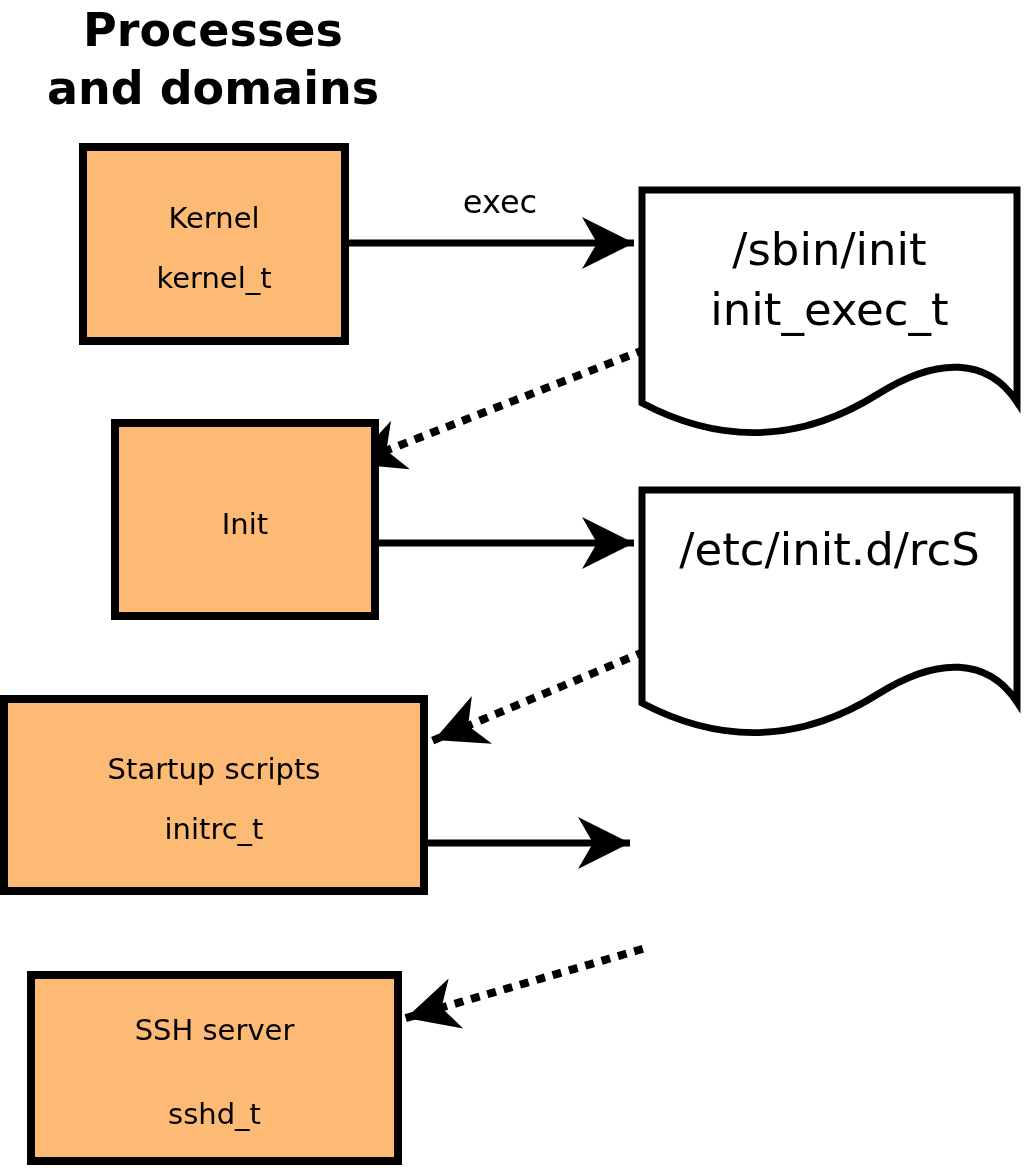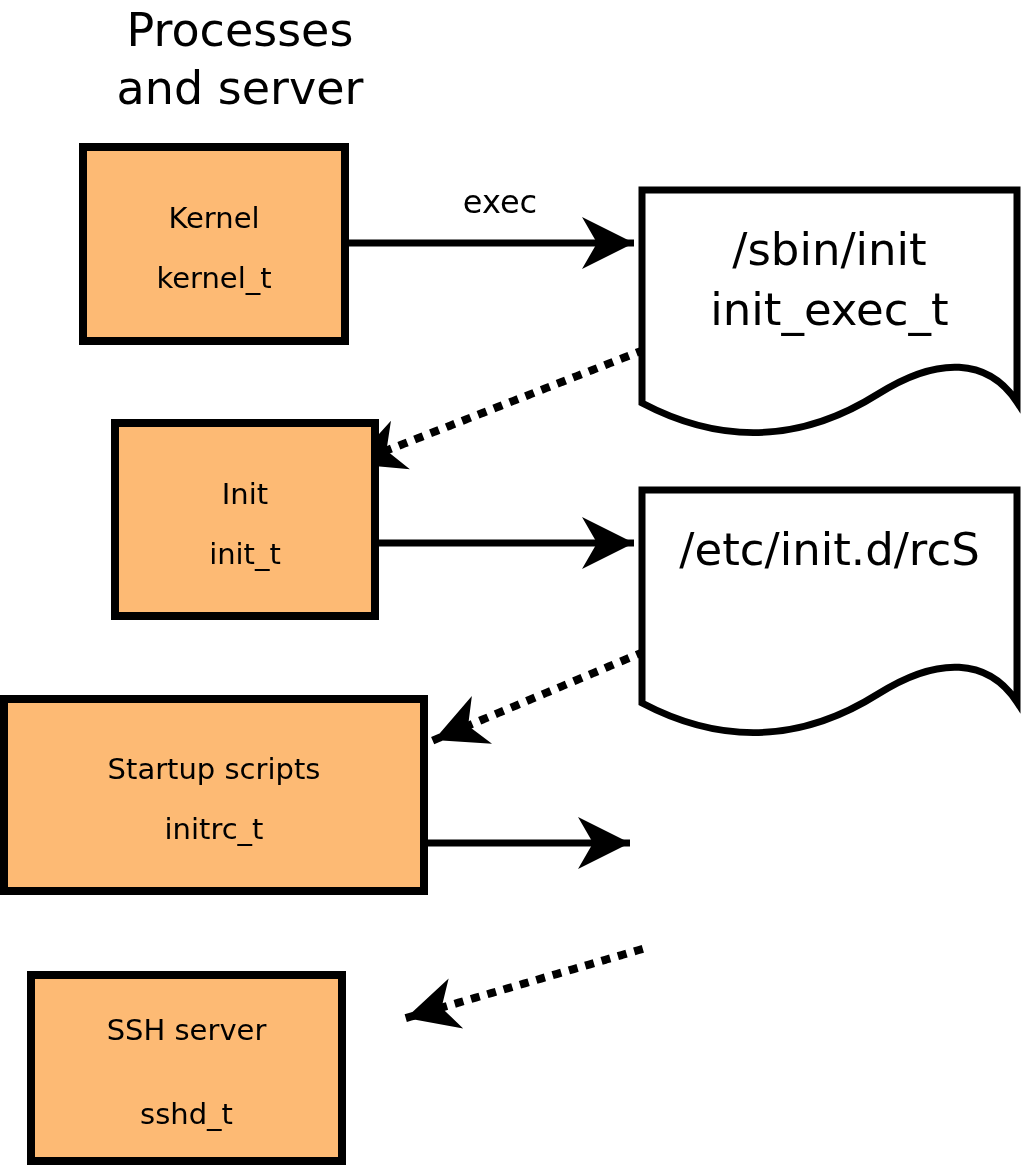--- a/index.html
+++ b/index.html
@@ -30,25 +30,24 @@
     stroke: #000000;
     stroke-width: 8;
     stroke-dasharray: 1 16;
     stroke-linecap: square;
   }
   .col-heading {
     position: absolute;
     top: 1px;
     text-align: center;
     font-size: 46px;
-    font-weight: normal;
+    font-weight: bold;
     line-height: 58px;
     z-index: 2;
     white-space: nowrap;
-    padding-left: 27px;
   }
   .pbox {
     position: absolute;
     box-sizing: border-box;
     border: 8px solid #000000;
     background: #fdba74;
     display: flex;
     flex-direction: column;
     align-items: center;
     justify-content: center;
@@ -104,38 +103,37 @@
     <line class="solid-arrow" x1="343" y1="543" x2="634" y2="543" marker-end="url(#ah)"></line>
     <line class="solid-arrow" x1="424" y1="843" x2="630" y2="843" marker-end="url(#ah)"></line>
 
     <line class="dotted-arrow" x1="641" y1="351" x2="352" y2="464" marker-end="url(#ah)"></line>
     <line class="dotted-arrow" x1="641" y1="653" x2="434" y2="740" marker-end="url(#ah)"></line>
     <line class="dotted-arrow" x1="639" y1="950" x2="406" y2="1018" marker-end="url(#ah)"></line>
   </svg>
 
   <div class="col-heading" style="left:0px; width:426px;">
     <span>Processes</span><br>
-    <span>and server</span>
+    <span>and domains</span>
   </div>
 
   <div class="edge-label" style="left:440px; top:178px; width:120px;">exec</div>
 
   <div class="pbox" style="left:79px; top:143px; width:270px; height:202px;">
     <div>Kernel</div>
     <div>kernel_t</div>
   </div>
   <div class="pbox" style="left:79px; top:419px; width:268px; height:201px;margin-left:32px;">
     <div>Init</div>
-    <div>init_t</div>
   </div>
   <div class="pbox" style="left:0px; top:695px; width:428px; height:200px;">
     <div>Startup scripts</div>
     <div>initrc_t</div>
   </div>
-  <div class="pbox" style="left:27px; top:971px; width:319px; height:194px;gap:24px;">
+  <div class="pbox" style="left:27px; top:971px; width:375px; height:194px;gap:24px;">
     <div>SSH server</div>
     <div>sshd_t</div>
   </div>
 
   <div class="doc" style="left:638px; top:186px;">
     <svg width="383" height="252" viewBox="0 0 383 252">
       <path d="M4,4 H379 V216 C350,172 300,170 240,208 C175,249 95,265 4,217 Z" fill="#ffffff" stroke="#000000" stroke-width="7"></path>
     </svg>
     <div class="doc-text">
       <div>/sbin/init</div>

